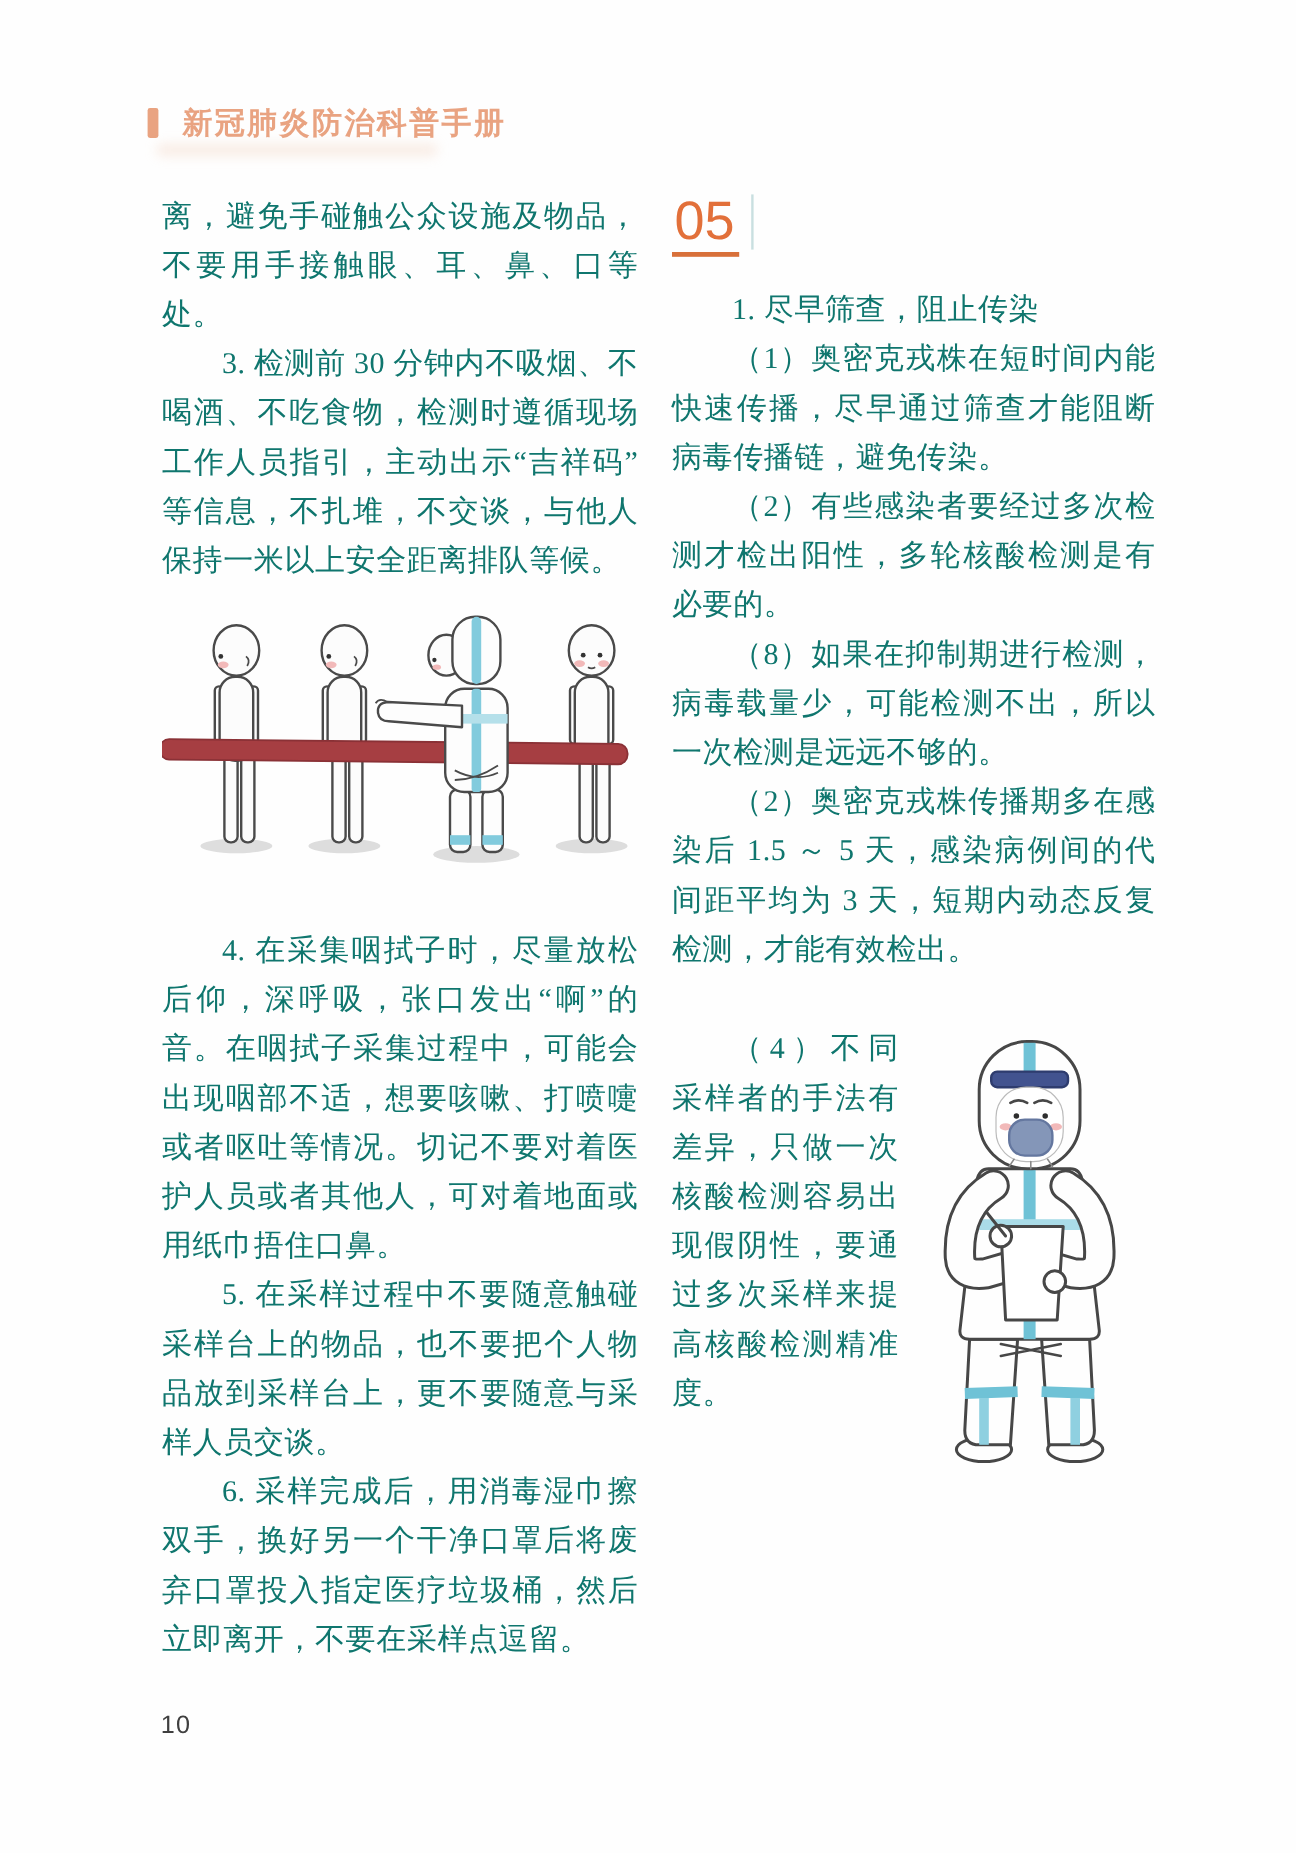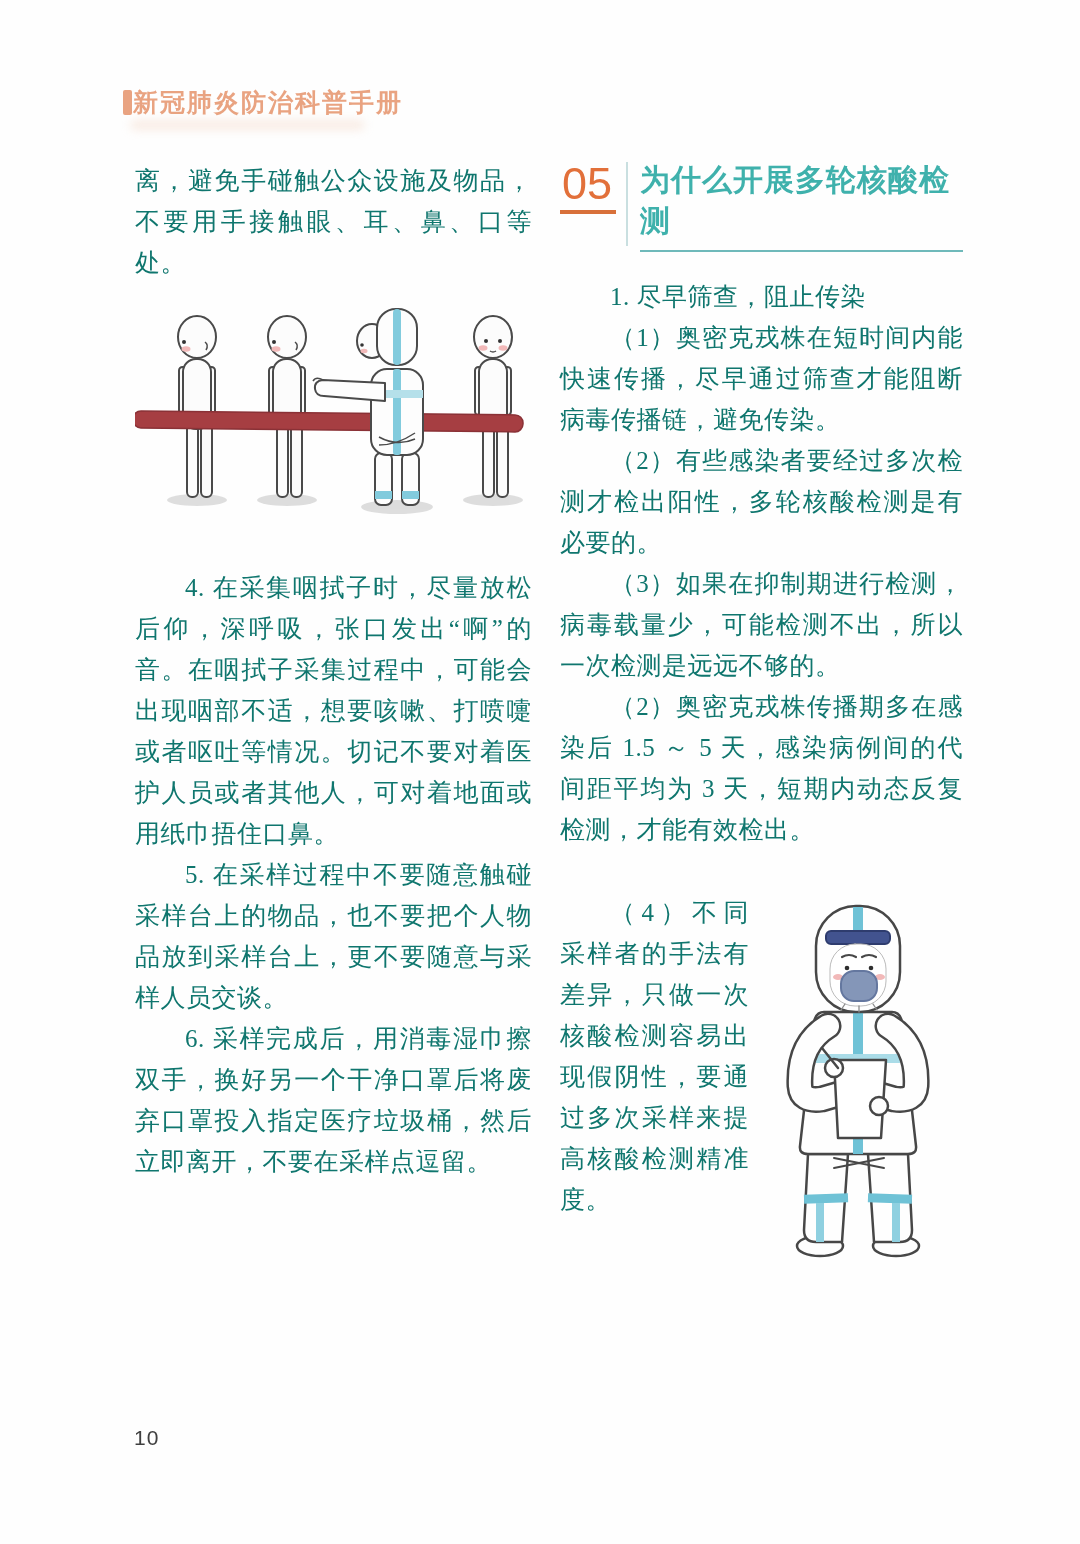--- a/index.html
+++ b/index.html
@@ -7,21 +7,21 @@
     position:relative;
     width:1080px;height:1544px;
     background:#fefefe;
     margin:0 auto;
     overflow:hidden;
     font-family:"Liberation Serif","DejaVu Serif",serif;
   }
   
   .page-header{
     position:absolute;left:123px;top:86px;
-    display:flex;align-items:center;gap:1px;
+    display:flex;align-items:center;gap:20px;
   }
   .header-bar{
     width:9px;height:25px;border-radius:2px;
     background:#e9a381;
   }
   .header-title{
     font-family:"Liberation Sans","DejaVu Sans",sans-serif;
     font-weight:bold;font-size:25px;letter-spacing:2px;
     color:#e9a381;
   }
@@ -96,20 +96,21 @@
     <span class="header-title">新冠肺炎防治科普手册</span>
   </header>
   <div class="header-ghost"></div>
 
   <main class="columns">
 
     <section class="col-left">
 
       <p class="para noindent">离，避免手碰触公众设施及物品，不要用手接触眼、耳、鼻、口等处。</p>
 
+      <p class="para">3. 检测前 30 分钟内不吸烟、不喝酒、不吃食物，检测时遵循现场工作人员指引，主动出示“吉祥码”等信息，不扎堆，不交谈，与他人保持一米以上安全距离排队等候。</p>
 
       <figure class="queue-fig">
         <svg viewBox="0 0 397 256" width="397" height="256">
 
           <g fill="#d8d8d8" opacity="0.85">
             <ellipse cx="62" cy="205" rx="30" ry="6"></ellipse>
             <ellipse cx="152" cy="205" rx="30" ry="6"></ellipse>
             <ellipse cx="262" cy="212" rx="36" ry="7"></ellipse>
             <ellipse cx="358" cy="205" rx="30" ry="6"></ellipse>
           </g>
@@ -185,29 +186,26 @@
 
       <p class="para">6. 采样完成后，用消毒湿巾擦双手，换好另一个干净口罩后将废弃口罩投入指定医疗垃圾桶，然后立即离开，不要在采样点逗留。</p>
 
     </section>
 
     <section class="col-right">
 
       <div class="section-head">
         <span class="sec-num">05</span>
         <span class="sec-divider"></span>
-        <span class="sec-title-wrap">
-          <span class="sec-title">为什么开展多轮核酸检测</span>
-        </span>
       </div>
 
       <p class="para">1. 尽早筛查，阻止传染</p>
       <p class="para">（1）奥密克戎株在短时间内能快速传播，尽早通过筛查才能阻断病毒传播链，避免传染。</p>
       <p class="para">（2）有些感染者要经过多次检测才检出阳性，多轮核酸检测是有必要的。</p>
-      <p class="para">（3）如果在抑制期进行检测，病毒载量少，可能检测不出，所以一次检测是远远不够的。</p>
+      <p class="para">（8）如果在抑制期进行检测，病毒载量少，可能检测不出，所以一次检测是远远不够的。</p>
       <p class="para">（2）奥密克戎株传播期多在感染后 1.5 ～ 5 天，感染病例间的代间距平均为 3 天，短期内动态反复检测，才能有效检出。</p>
 
       <div class="wrap-block">
         <figure class="worker-fig">
           <svg viewBox="0 0 210 362" width="210" height="362">
             <g stroke="#474747" stroke-width="2.5" fill="#fefefe" stroke-linejoin="round" stroke-linecap="round">
 
               <ellipse cx="67" cy="348" rx="23" ry="10"></ellipse>
               <ellipse cx="143" cy="348" rx="23" ry="10"></ellipse>
 

